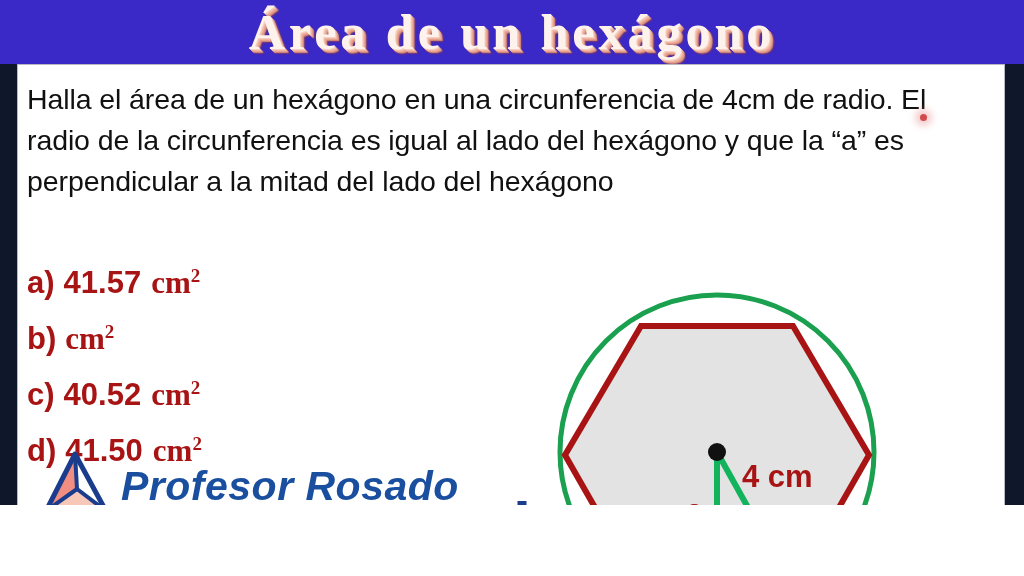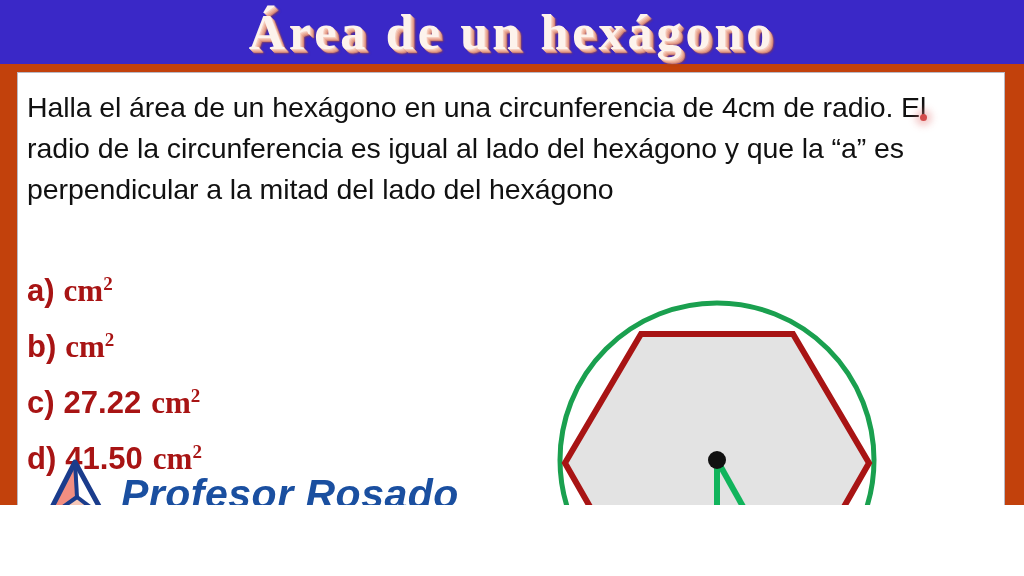--- a/index.html
+++ b/index.html
@@ -9,21 +9,21 @@
   }
   body {
     font-family: "Liberation Sans", sans-serif;
   }
 
   #slide {
     position: relative;
     width: 1024px;
     height: 505px;
     overflow: hidden;
-    background: #c2410c;
+    background: #0f172a;
   }
 
   
   .title-bar {
     position: absolute;
     left: 0;
     top: 0;
     width: 1024px;
     height: 64px;
     display: flex;
@@ -50,21 +50,20 @@
   .panel {
     position: absolute;
     left: 17px;
     top: 64px;
     width: 988px;
     height: 501px;
     background: #ffffff;
     border: 1px solid #b9b9c4;
     box-sizing: border-box;
     overflow: hidden;
-    margin-top: 8px;
   }
 
   
   .statement {
     position: absolute;
     left: 9px;
     top: 14px;
     width: 962px;
     font-size: 28.5px;
     line-height: 41px;
@@ -184,31 +183,32 @@
   </div>
 
   <div class="panel">
 
     <div class="statement">Halla el área de un hexágono en una circunferencia de 4cm de radio. El radio de la circunferencia es igual al lado del hexágono y que la “a” es perpendicular a la mitad del lado del hexágono</div>
 
     <div class="options">
 
       <div class="option">
         <span class="opt-key">a)</span>
+        <span class="opt-val">41.57</span>
         <span class="opt-unit"><span>cm</span><sup>2</sup></span>
       </div>
 
       <div class="option">
         <span class="opt-key">b)</span>
         <span class="opt-unit"><span>cm</span><sup>2</sup></span>
       </div>
 
       <div class="option">
         <span class="opt-key">c)</span>
-        <span class="opt-val">27.22</span>
+        <span class="opt-val">40.52</span>
         <span class="opt-unit"><span>cm</span><sup>2</sup></span>
       </div>
 
       <div class="option">
         <span class="opt-key">d)</span>
         <span class="opt-val">41.50</span>
         <span class="opt-unit"><span>cm</span><sup>2</sup></span>
       </div>
 
     </div>
@@ -221,20 +221,21 @@
         <polygon points="103,96 255,96 331,225 255,358 103,358 27,225" fill="#e3e3e3" stroke="#a81414" stroke-width="6" stroke-linejoin="miter"></polygon>
 
         <line x1="179" y1="222" x2="179" y2="358" stroke="#11b45c" stroke-width="6"></line>
 
         <line x1="179" y1="222" x2="255" y2="358" stroke="#11b45c" stroke-width="6"></line>
 
         <circle cx="179" cy="222" r="9" fill="#111111"></circle>
       </svg>
 
       <div class="fig-label lbl-a">a</div>
+      <div class="fig-label lbl-r">4 cm</div>
     </div>
 
     <div class="brand">
       <div class="brand-logo">
         <svg width="78" height="70" viewBox="0 0 78 70">
           <polygon points="39,5 10,62 41,40" fill="#ef7a6b" opacity="0.85"></polygon>
           <polygon points="10,62 70,62 41,40" fill="#f7c8b8"></polygon>
           <polygon points="39,5 70,62 41,40" fill="#ffffff"></polygon>
           <polygon points="39,5 70,62 10,62" fill="none" stroke="#1a3c8c" stroke-width="5" stroke-linejoin="round"></polygon>
           <line x1="39" y1="5" x2="41" y2="40" stroke="#1a3c8c" stroke-width="4"></line>

